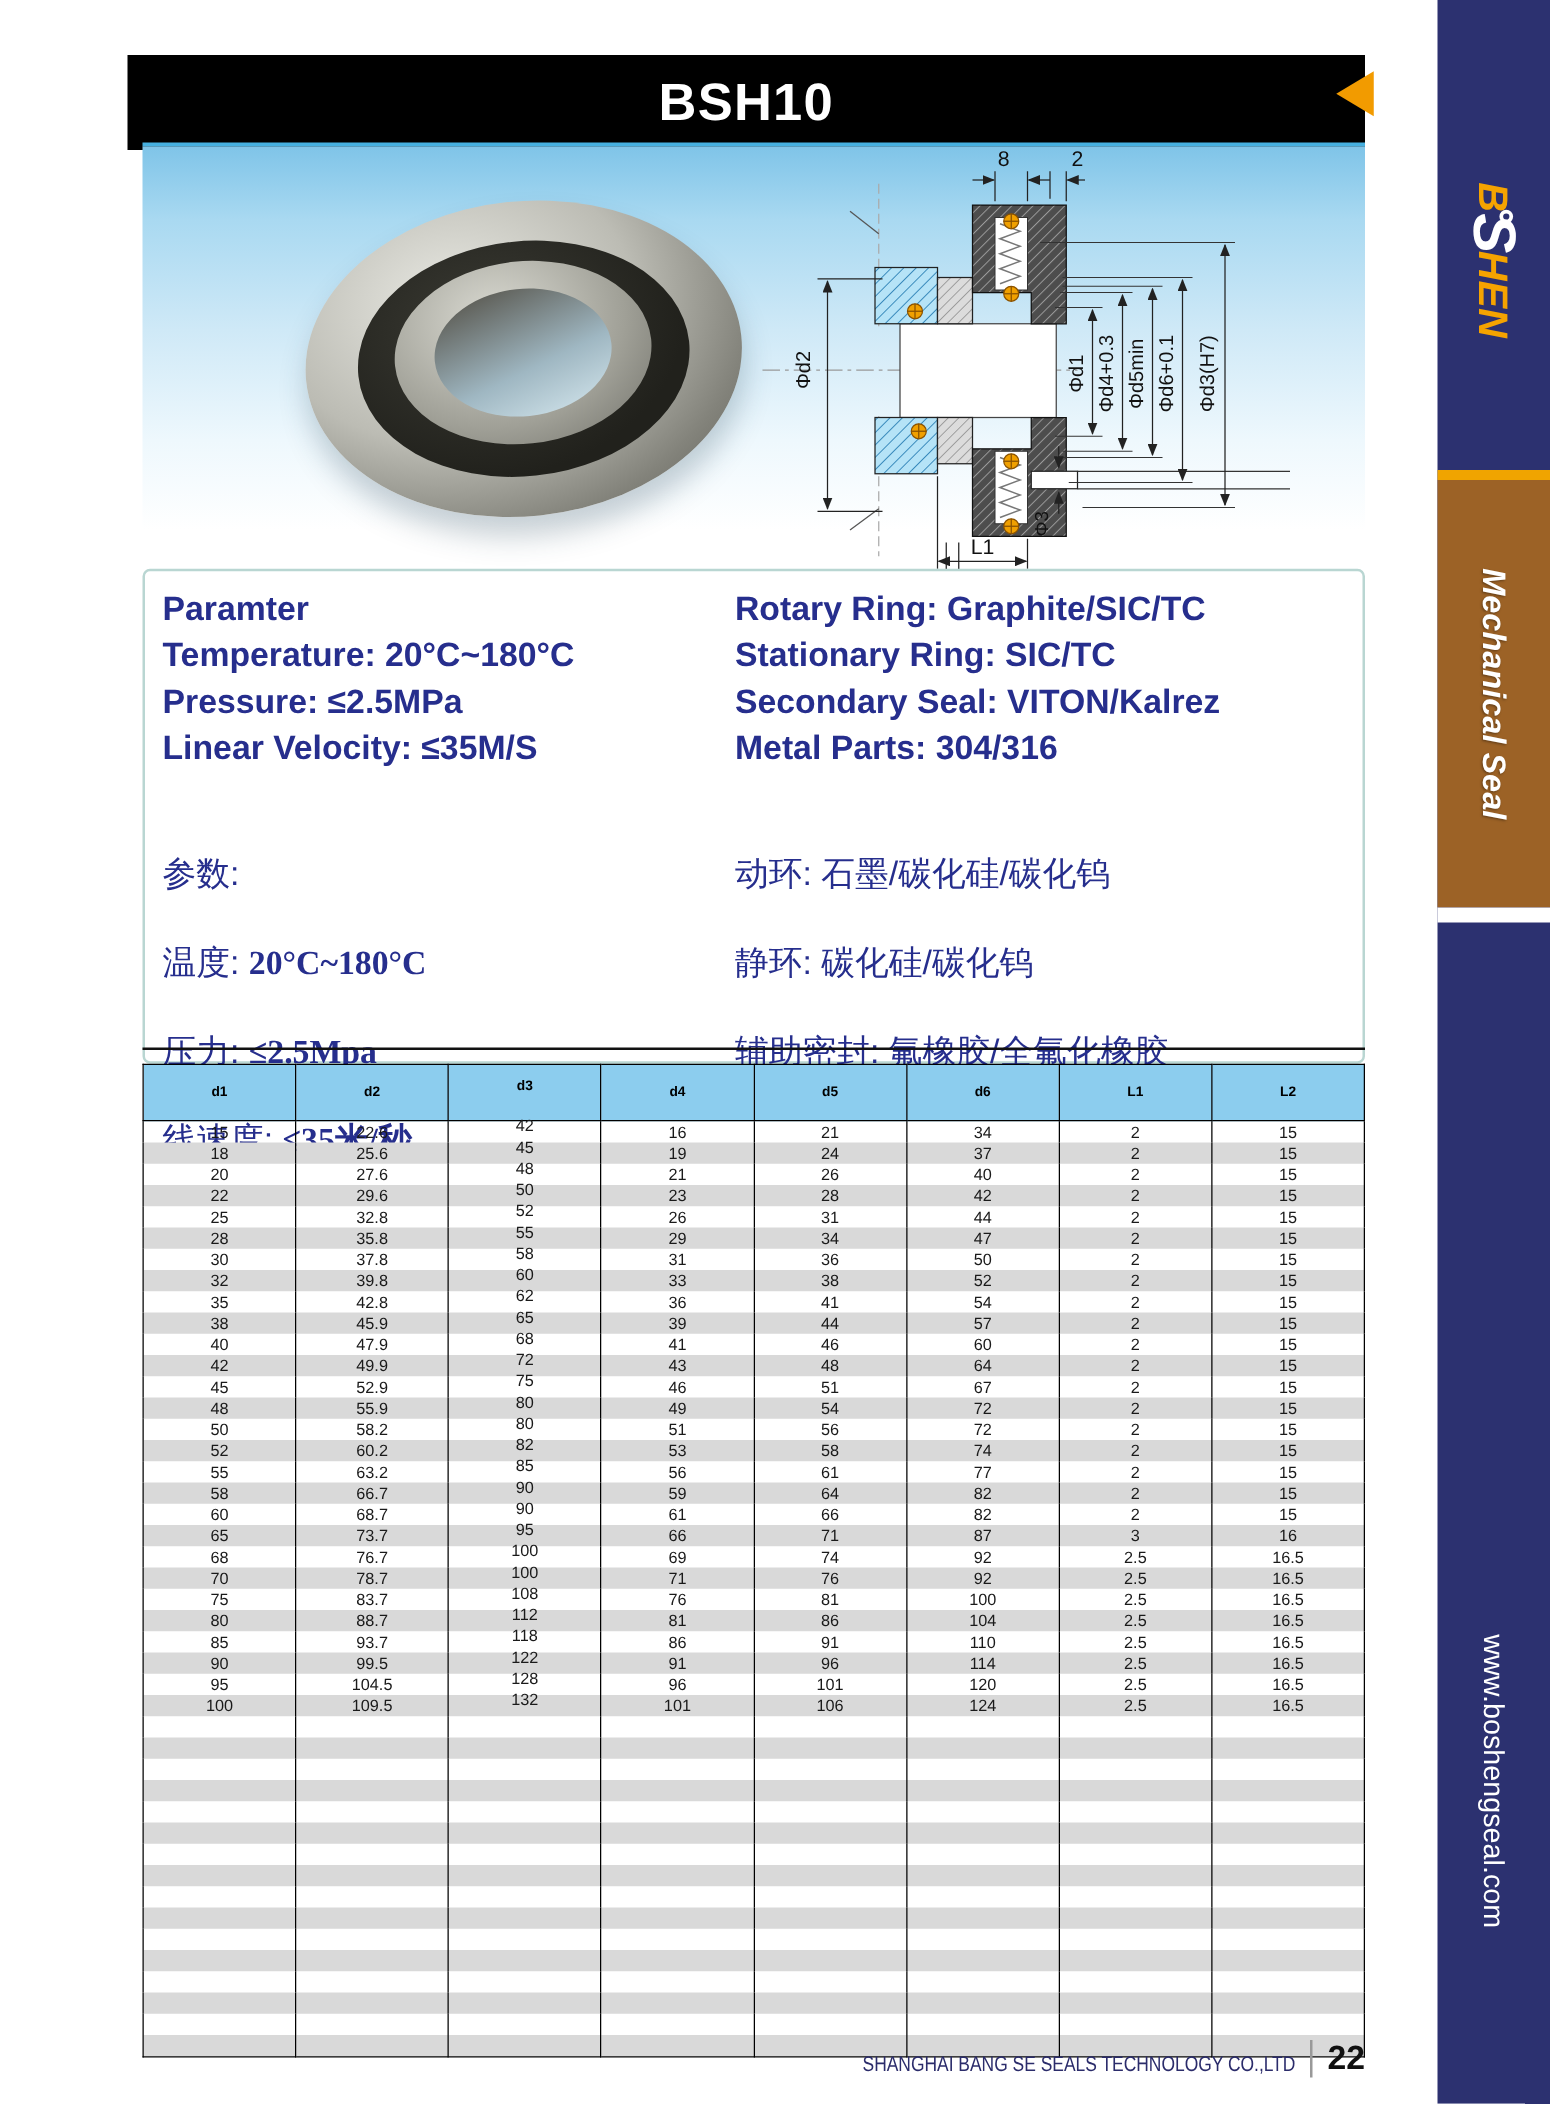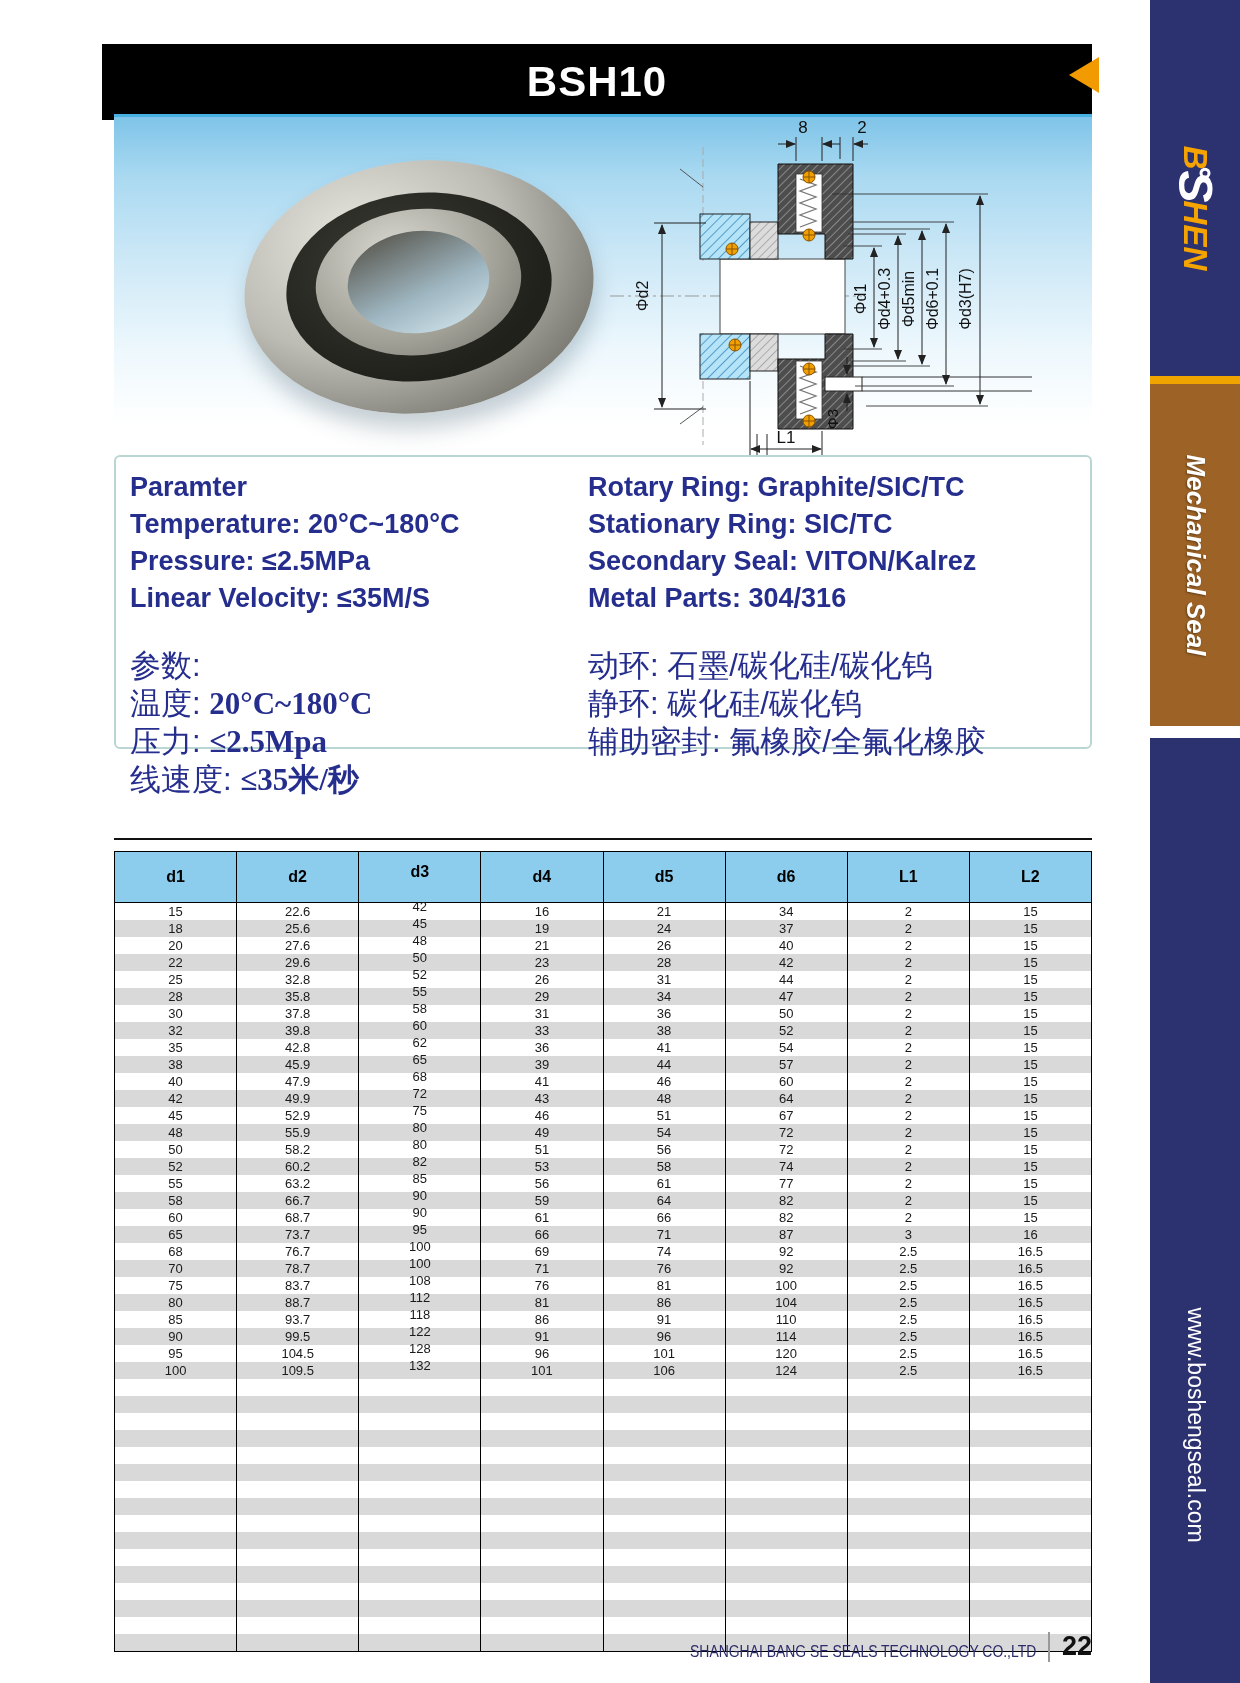--- a/index.html
+++ b/index.html
@@ -27,36 +27,36 @@
   .ph-in { position:absolute; left:72px; top:48px; width:206px; height:146px; border-radius:50%;
            background:radial-gradient(ellipse at 40% 30%,#dadad2,#a0a097 60%,#71716a); }
   .ph-hole { position:absolute; left:104px; top:70px; width:142px; height:102px; border-radius:50%;
              background:linear-gradient(160deg,#5e5e57 10%,#9fb7c2 60%,#d5e7ee); }
   .drawing { position:absolute; left:486px; top:2px; width:480px; height:352px; overflow:visible; }
   .drawing text { fill:#111; font-size:15px; }
   .drawing .dimnum { font-size:17px; }
   .drawing .philab { font-size:16px; }
 
   
-  .param-box { position:absolute; left:114px; top:455px; width:978px; height:294px;
+  .param-box { position:absolute; left:114px; top:455px; width:978px; height:396px;
                background:#fff; border:2px solid #b9d6d2; border-radius:6px; }
   .pcol { position:absolute; top:12px; }
   .pcol-left { left:14px; }
   .pcol-right { left:472px; }
   .p-en { color:#262e8d; font-size:27px; font-weight:bold; line-height:37px; white-space:nowrap; }
   .p-gap { height:30px; }
-  .p-cn { color:#262e8d; font-size:31px; line-height:38px; white-space:nowrap; }
+  .p-cn { color:#262e8d; font-size:27px; line-height:38px; white-space:nowrap;margin-top:33px; }
   .p-cn b { font-weight:bold;font-family:Liberation Serif, serif; }
 
   
   .table-rule { position:absolute; left:114px; top:838px; width:978px; height:2px; background:#111; }
   .table-wrap { position:absolute; left:114px; top:851px; width:978px; }
   table.spec { border-collapse:collapse; width:100%; table-layout:fixed; border:1px solid #000; }
   table.spec th { background:#8ccdee; border:1px solid #000; height:18px; padding:16px;
-                  font-size:16px; font-weight:bold; color:#000; text-align:center; }
+                  font-size:11px; font-weight:bold; color:#000; text-align:center; }
   table.spec td { border-left:1px solid #000; border-right:1px solid #000; height:17px; padding:0;
                   font-size:13px; color:#1a1a1a; text-align:center; line-height:17px; }
   table.spec tbody tr:nth-child(even) { background:#d9d9d9; }
   table.spec tbody tr:last-child td { border-bottom:1px solid #000; }
   .raise { display:inline-block; transform:translateY(-5px); }
 
   
   .footer { position:absolute; left:114px; top:1622px; width:978px; height:40px;
             display:flex; justify-content:flex-end; align-items:flex-end; gap:12px; }
   .footer-company { color:#2b2c6b; font-size:17px; transform:scaleX(0.82); transform-origin:right center; white-space:nowrap; }

